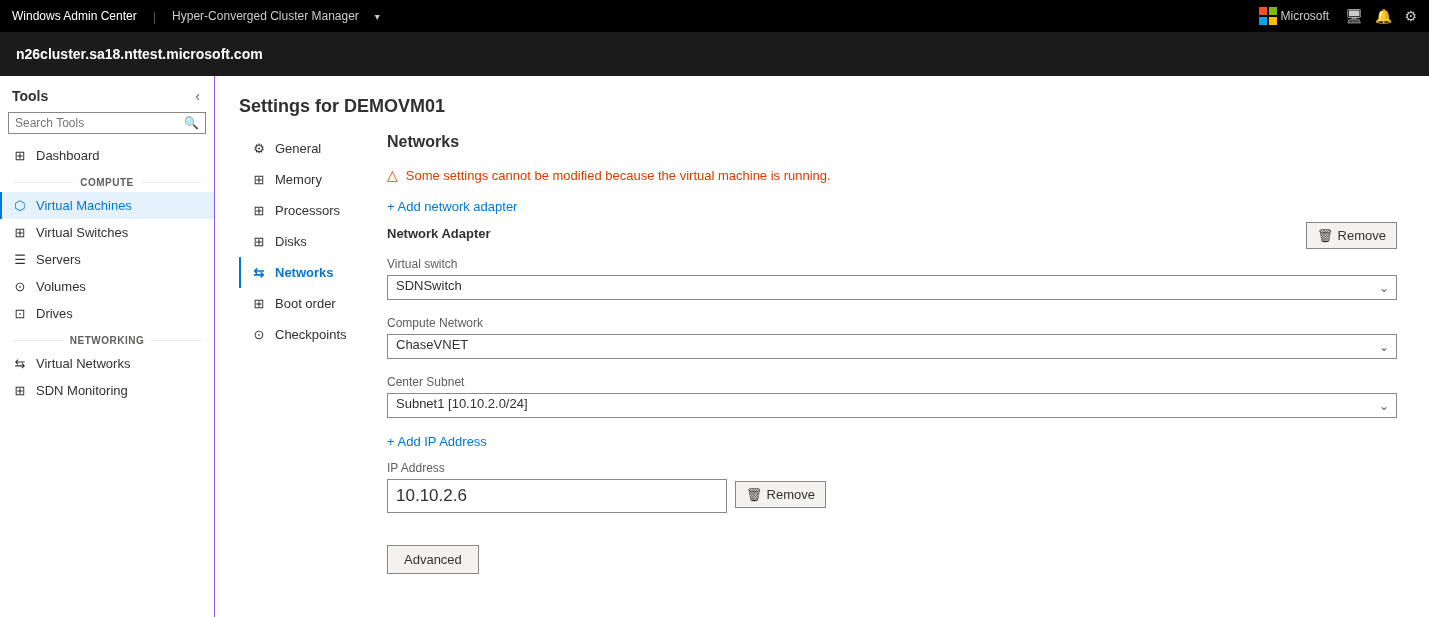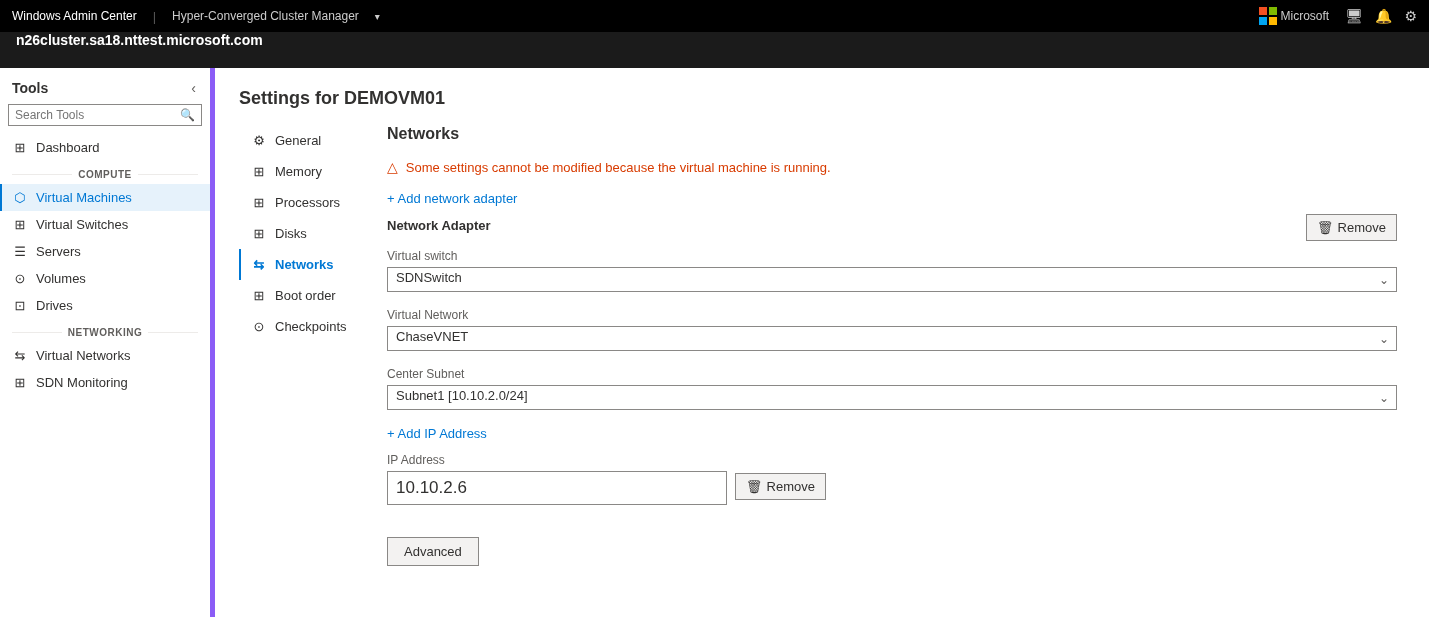--- a/index.html
+++ b/index.html
@@ -27,41 +27,41 @@
     .ms-blue { background: #00a4ef; }
     .ms-yellow { background: #ffb900; }
     .ms-logo-grid { display: grid; grid-template-columns: 1fr 1fr; gap: 2px; width: 18px; height: 18px; }
     .topbar-actions { display: flex; gap: 12px; color: #ccc; font-size: 14px; }
     .topbar-microsoft { font-size: 12px; color: #ccc; margin-left: 4px; }
 
     
     .hostbar {
       background: #1b1b1b;
       color: #fff;
-      height: 36px;
-      display: flex;
-      align-items: flex-start;
-      padding: 0 16px;
+      height: 44px;
+      display: flex;
+      align-items: center;
+      padding: 16px 16px;
       font-size: 14px;
       font-weight: 600;
       flex-shrink: 0;
     }
 
     
     .main-layout {
       display: flex;
       flex: 1;
       overflow: hidden;
     }
 
     
     .sidebar {
       width: 215px;
       background: #fff;
-      border-right: 5px solid #8b5cf6;
+      border-right: 1px solid #8b5cf6;
       display: flex;
       flex-direction: column;
       flex-shrink: 0;
       overflow-y: auto;
     }
     .sidebar-header {
       display: flex;
       align-items: center;
       justify-content: space-between;
       padding: 10px 12px 6px;
@@ -319,21 +319,21 @@
             <div class="field-label">Virtual switch</div>
             <div class="select-wrapper">
               <select class="field-select">
                 <option>SDNSwitch</option>
               </select>
               <span class="select-arrow">⌄</span>
             </div>
           </div>
 
           <div class="field-row">
-            <div class="field-label">Virtual Network</div>
+            <div class="field-label">Compute Network</div>
             <div class="select-wrapper">
               <select class="field-select">
                 <option>ChaseVNET</option>
               </select>
               <span class="select-arrow">⌄</span>
             </div>
           </div>
 
           <div class="field-row">
             <div class="field-label">Center Subnet</div>

